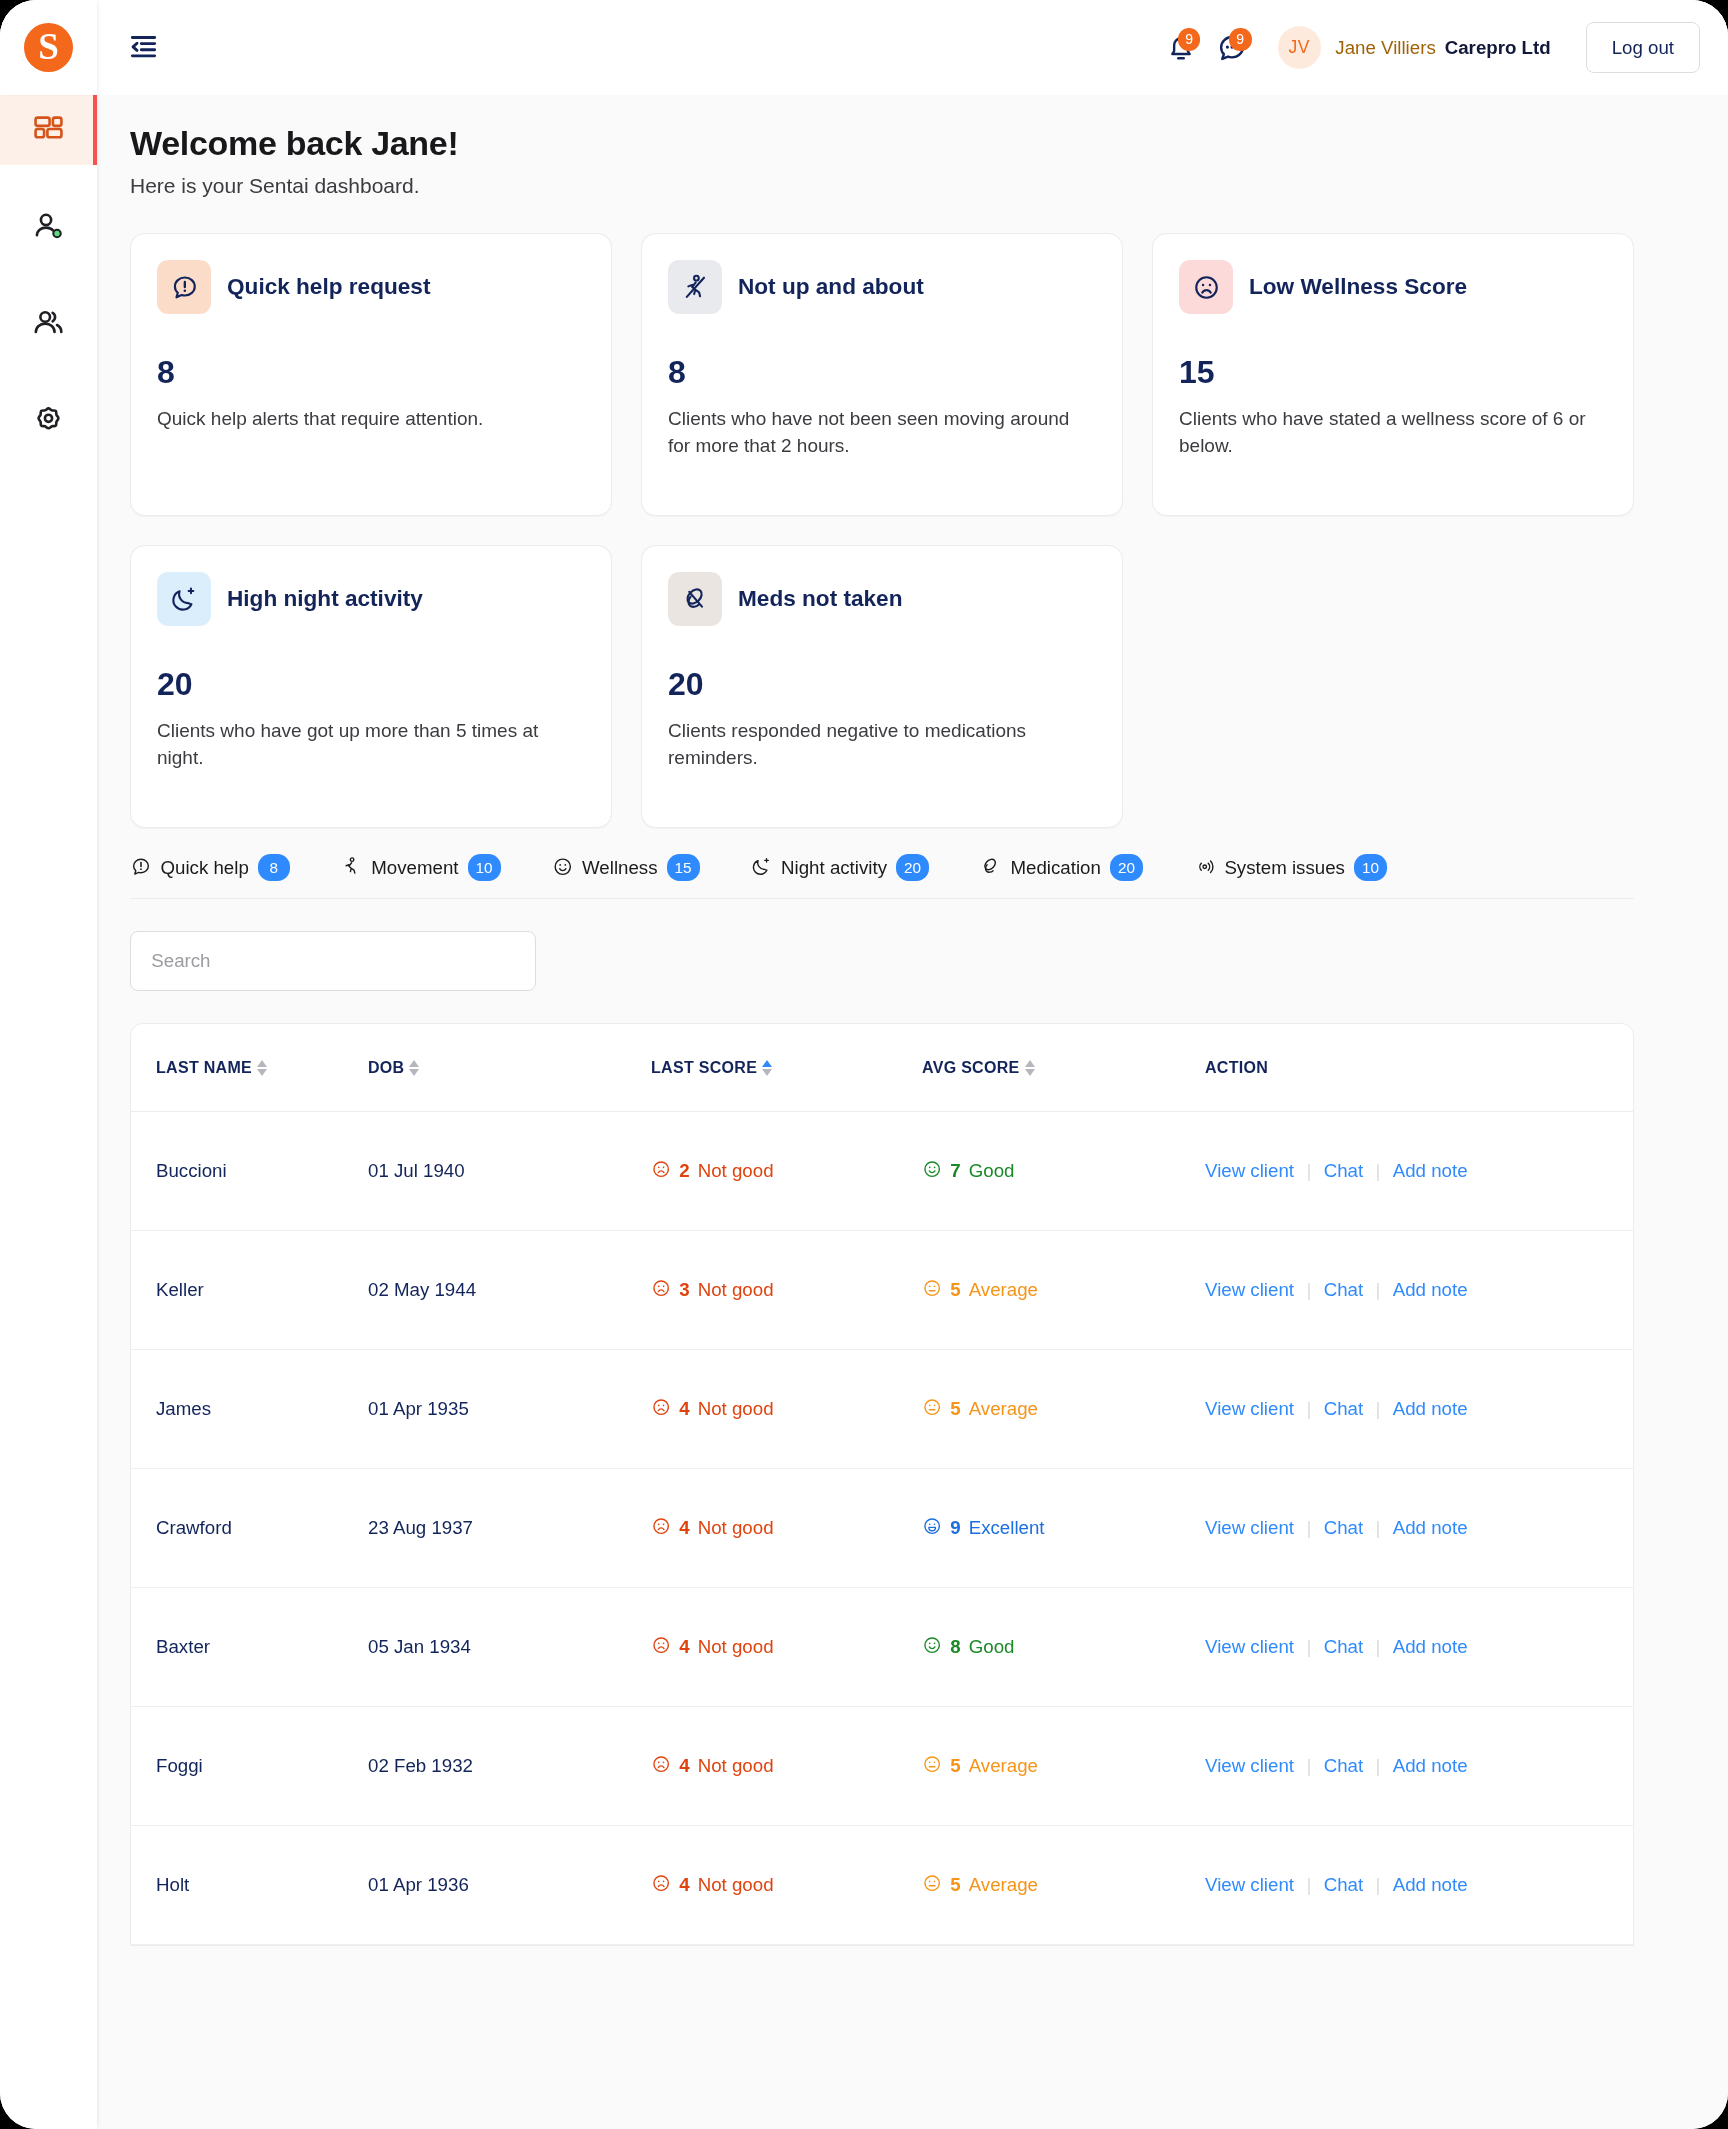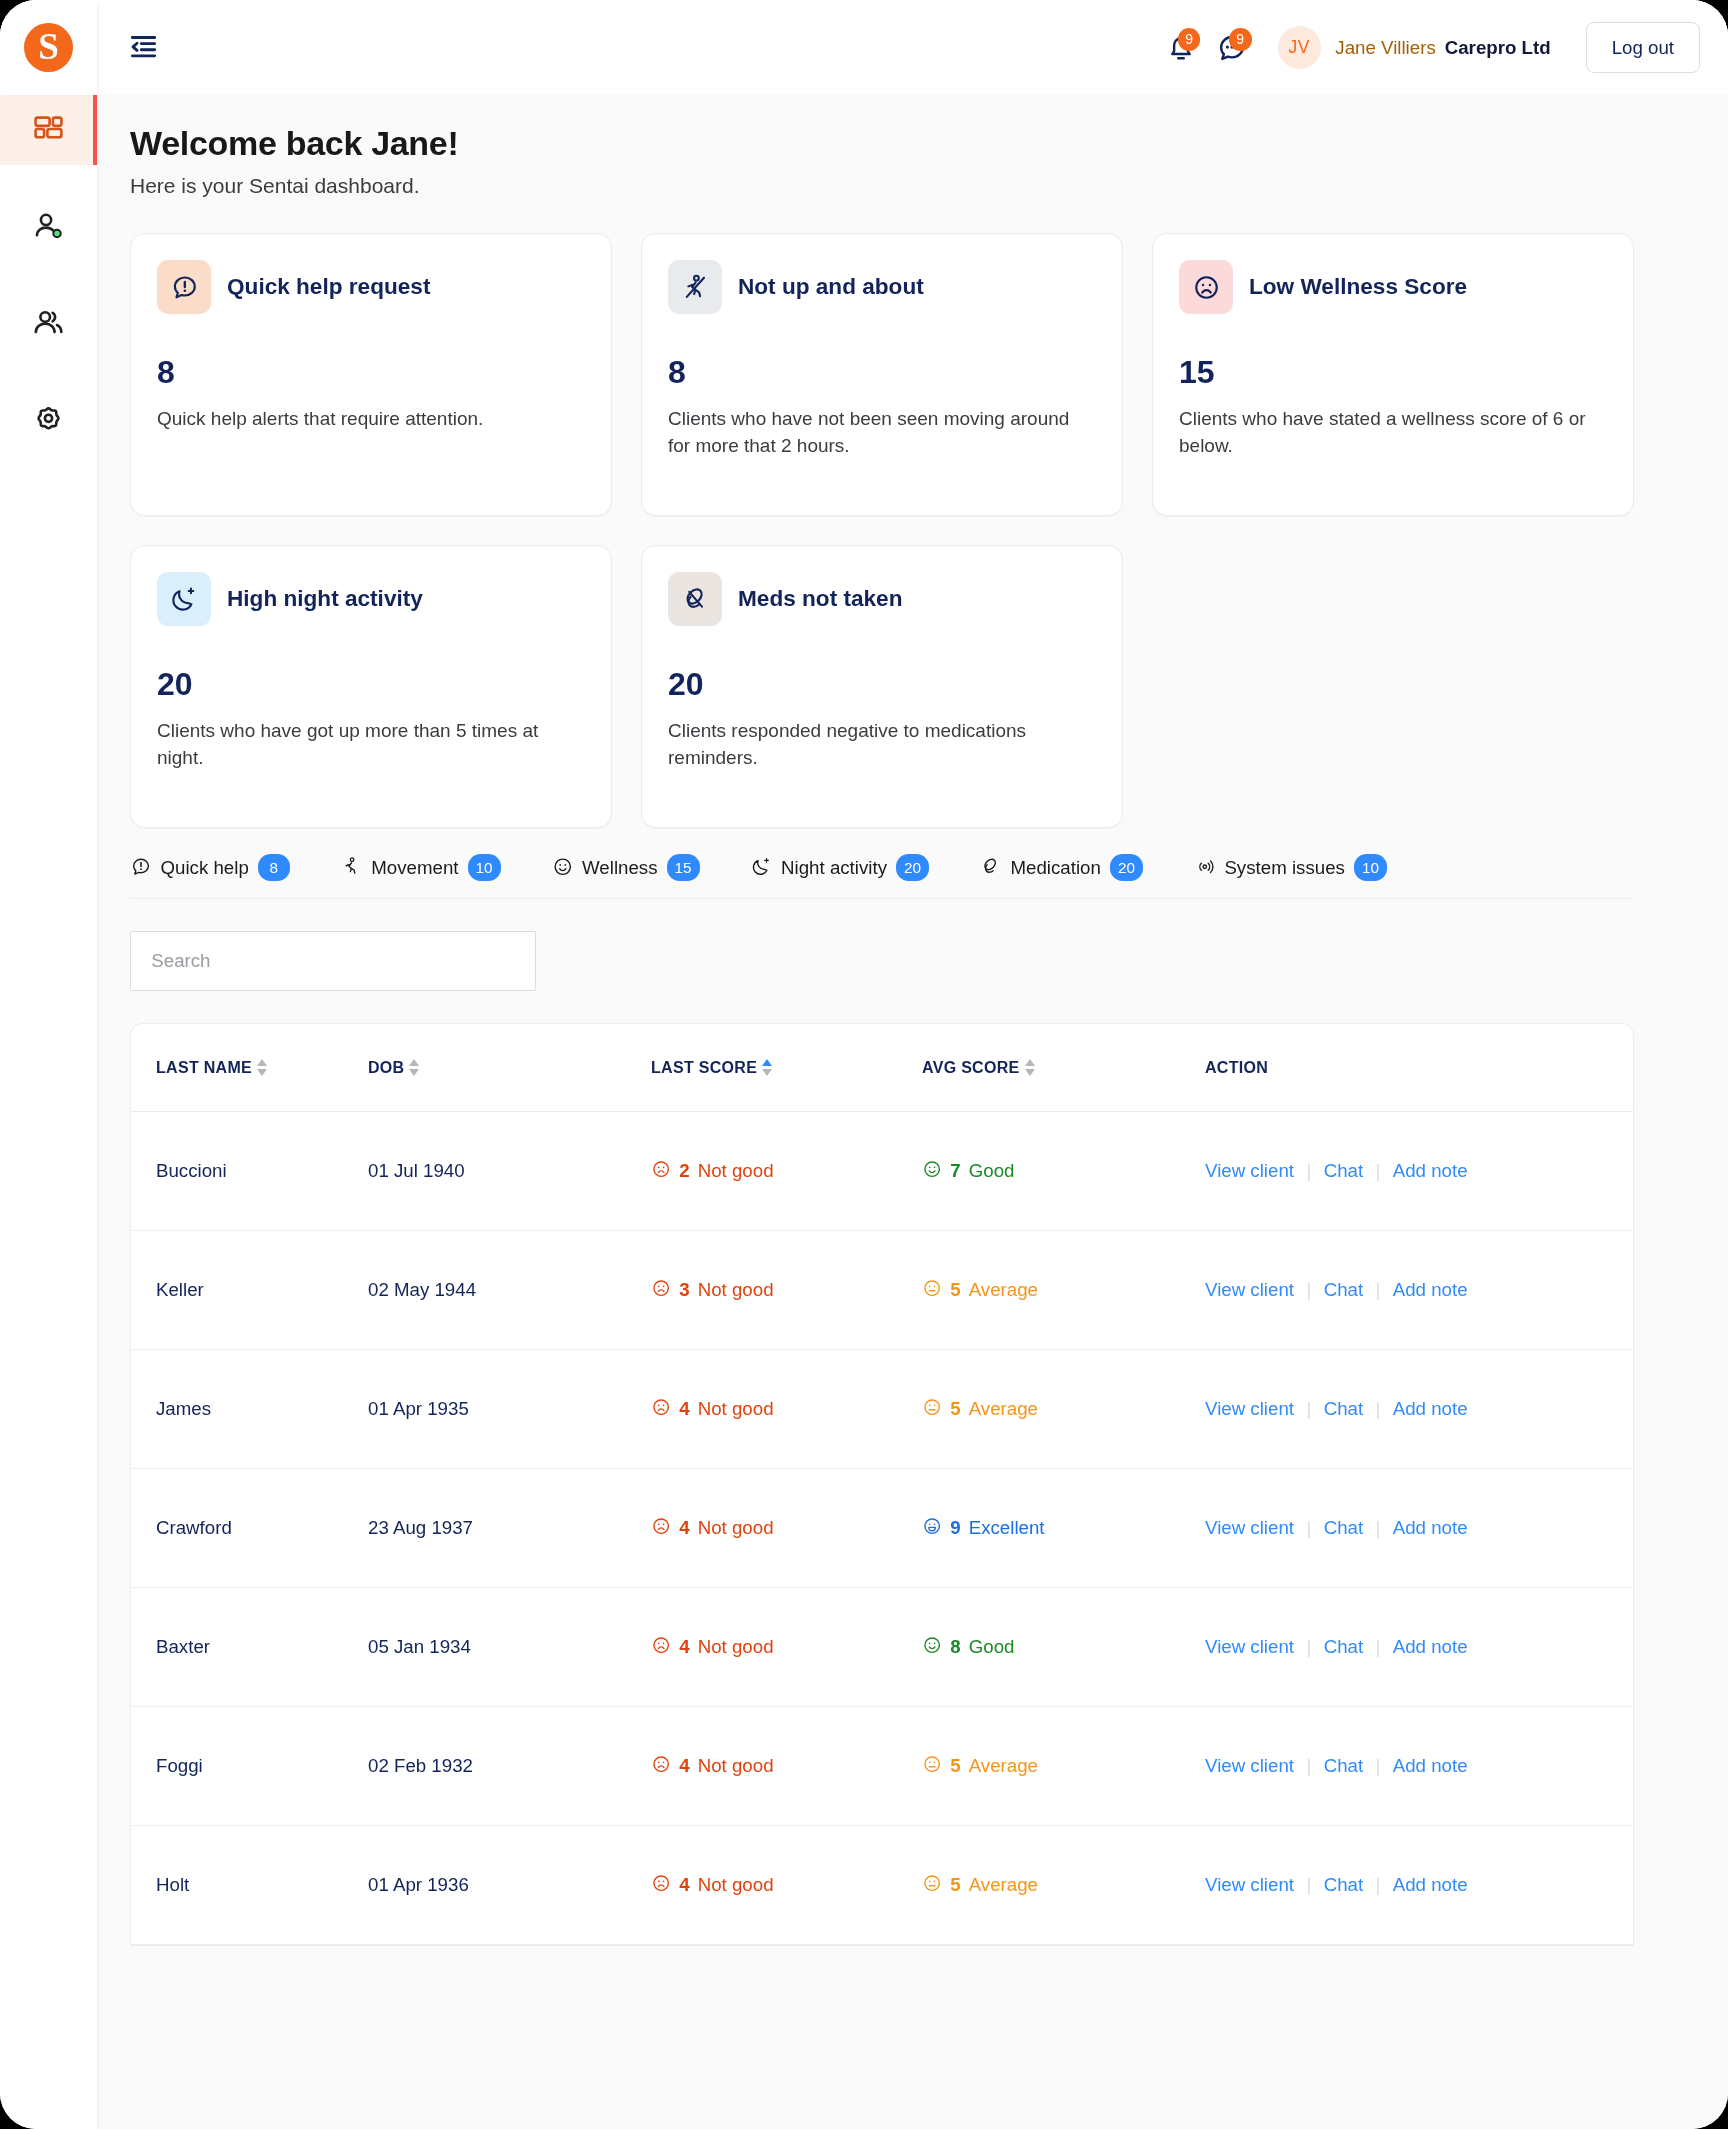--- a/index.html
+++ b/index.html
@@ -172,21 +172,21 @@
     border-radius: 12.4px;
     min-width: 32px; height: 27px;
     display: flex; align-items: center; justify-content: center;
     padding: 0 8px;
   }
 
   .search-input {
     margin-top: 32px;
     width: 406px; height: 60px;
     border: 1.1px solid #dcdde1;
-    border-radius: 1px;
+    border-radius: 8px;
     background: #fff;
     font-size: 18.7px;
     font-family: "Liberation Sans", sans-serif;
     padding: 0 20.3px;
     color: #1b1b1b;
     outline: none;
   }
   .search-input::placeholder { color: #9b9ba1; }
 
   
@@ -201,21 +201,21 @@
   table { width: 100%; border-collapse: collapse; }
   thead th {
     text-align: left;
     font-size: 16px; font-weight: 700; color: #12245a;
     letter-spacing: 0.3px;
     padding: 35px 0 34px 0;
     border-bottom: 1.1px solid #ececee;
     white-space: nowrap;
   }
   thead th:first-child { padding-left: 25px; }
-  .th-inner { display: flex; align-items: flex-start; gap: 5px; }
+  .th-inner { display: flex; align-items: center; gap: 5px; }
   .sort-arrows { display: inline-flex; flex-direction: column; gap: 2.3px; }
   .sort-arrows i {
     width: 0; height: 0; display: block;
     border-left: 5.7px solid transparent;
     border-right: 5.7px solid transparent;
   }
   .sort-arrows i.up { border-bottom: 7.3px solid #b6b7bd; }
   .sort-arrows i.down { border-top: 7.3px solid #b6b7bd; }
   .sort-arrows.active i.up { border-bottom-color: #2f8bfd; }
 

